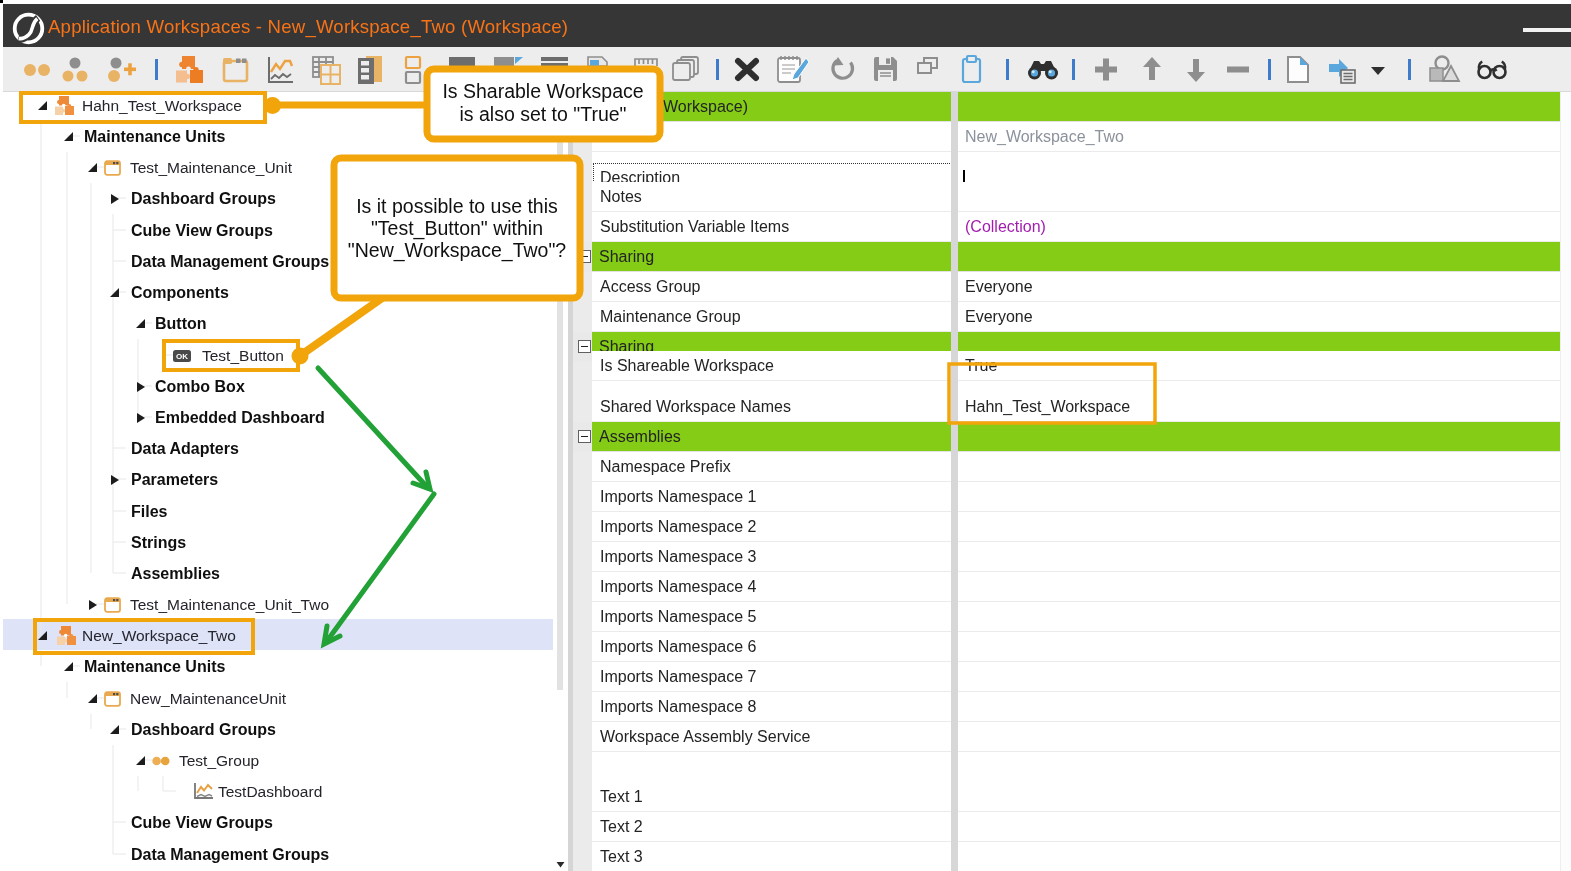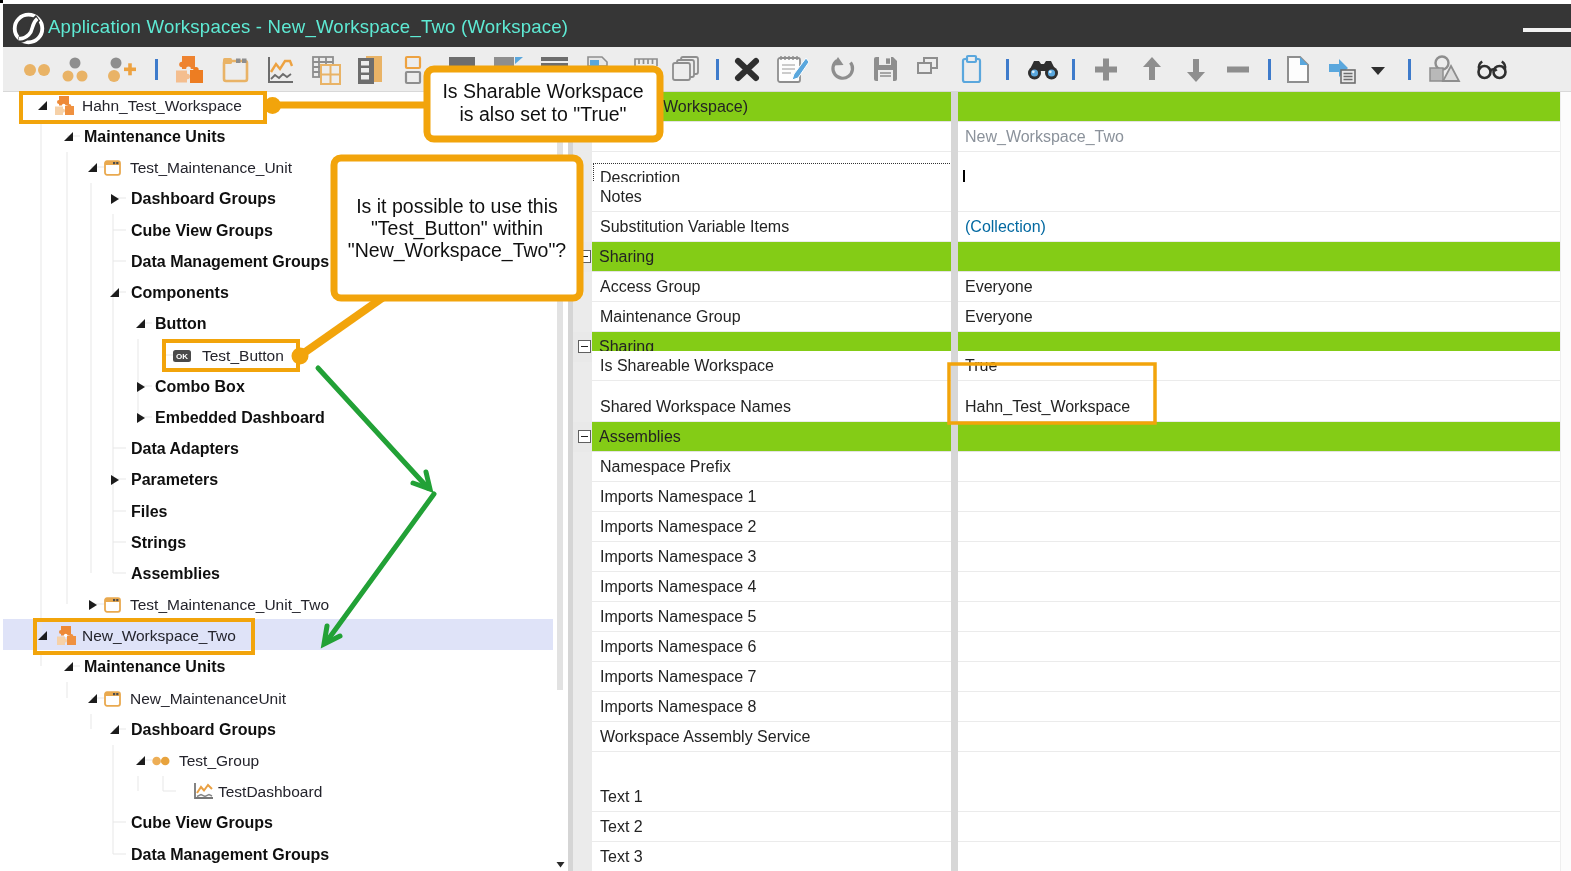--- a/index.html
+++ b/index.html
@@ -1,19 +1,19 @@
 <!DOCTYPE html>
 <html><head><meta charset="utf-8"><style>
 *{margin:0;padding:0;box-sizing:border-box}
 html,body{width:1571px;height:871px;overflow:hidden;background:#fff;
  font-family:"Liberation Sans",sans-serif;}
 #page{position:relative;width:1571px;height:871px;background:#fff}
 .abs{position:absolute}
 #titlebar{left:3px;top:4px;width:1568px;height:43px;background:#363636;color:#fff}
-#titletxt{position:absolute;left:45px;top:0;height:35px;line-height:45px;font-size:18.6px;color:#5eead4;letter-spacing:0.2px;white-space:nowrap}
+#titletxt{position:absolute;left:45px;top:0;height:35px;line-height:45px;font-size:18.6px;color:#f97316;letter-spacing:0.2px;white-space:nowrap}
 #toolbar{left:3px;top:47px;width:1568px;height:45px;background:#ededed;border-bottom:1px solid #d8d8d8}
 #tree{left:3px;top:92px;width:550px;height:779px;background:#fff}
 .trow{position:absolute;height:31px;line-height:31px;white-space:nowrap;font-size:15.5px;color:#24242c}
 .trow b{color:#0f0f0f;font-size:16px}
 .sel{position:absolute;left:0px;top:527px;width:550px;height:31px;background:#dfe3f8}
 #vscroll{left:553px;top:92px;width:13px;height:779px;background:#fff}
 #vthumb{position:absolute;left:4px;top:0px;width:6px;height:598px;background:#e2e2e2}
 #divider{left:568px;top:92px;width:5px;height:779px;background:#d5d5d5}
 #gutter{left:573px;top:92px;width:19px;height:779px;background:#ebebeb}
 #grid{left:592px;top:92px;width:968px;height:779px;background:#fff}
@@ -417,21 +417,21 @@
       <div class="grow" style="top:71px">
         <span class="abs" style="left:1px;top:0px;width:359px;height:30px;border:1px dotted #333"></span>
         <span class="glab">Description</span>
         <span class="abs" style="left:371px;top:7px;width:1.5px;height:17px;background:#000"></span>
       </div>
       <div class="grow" style="top:90px">
         <span class="glab">Notes</span>
       </div>
       <div class="grow" style="top:120px">
         <span class="glab">Substitution Variable Items</span>
-        <span class="gval" style="color:#0369a1">(Collection)</span>
+        <span class="gval" style="color:#a21caf">(Collection)</span>
       </div>
       <div class="grow gcat" style="top:150px">
         <i></i>
         <span class="catbox"></span>
         <span class="glab" style="left:7px">Sharing</span>
       </div>
       <div class="grow" style="top:180px">
         <span class="glab">Access Group</span>
         <span class="gval" style="color:#232323">Everyone</span>
       </div>

